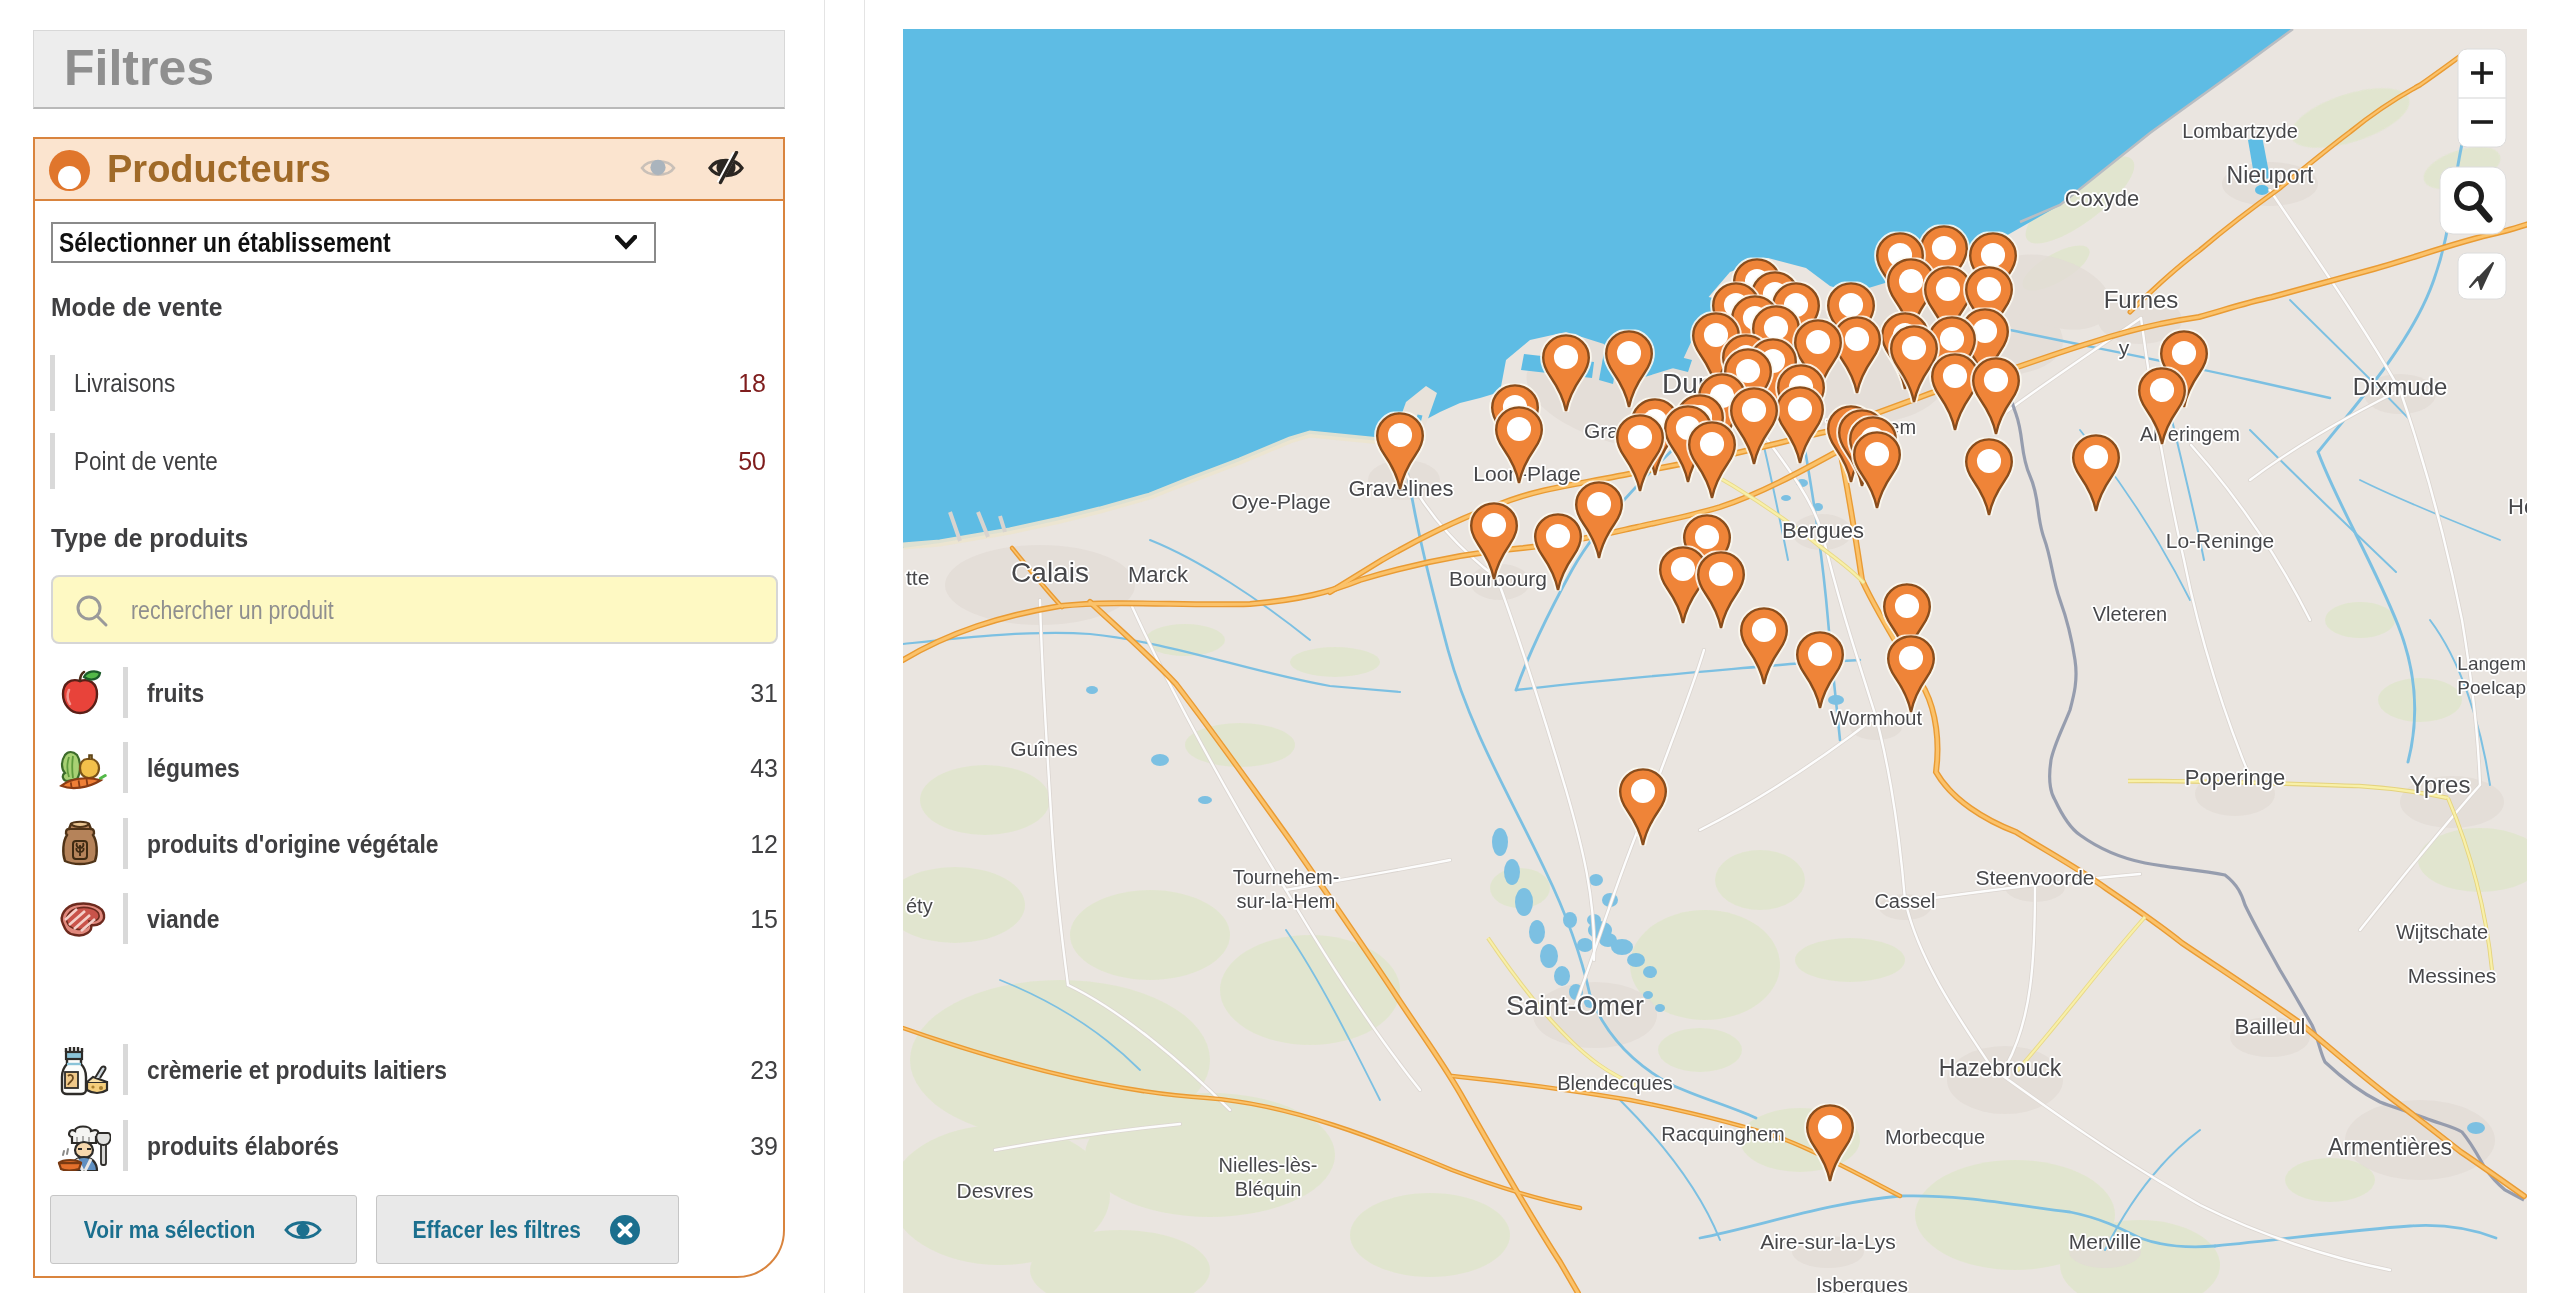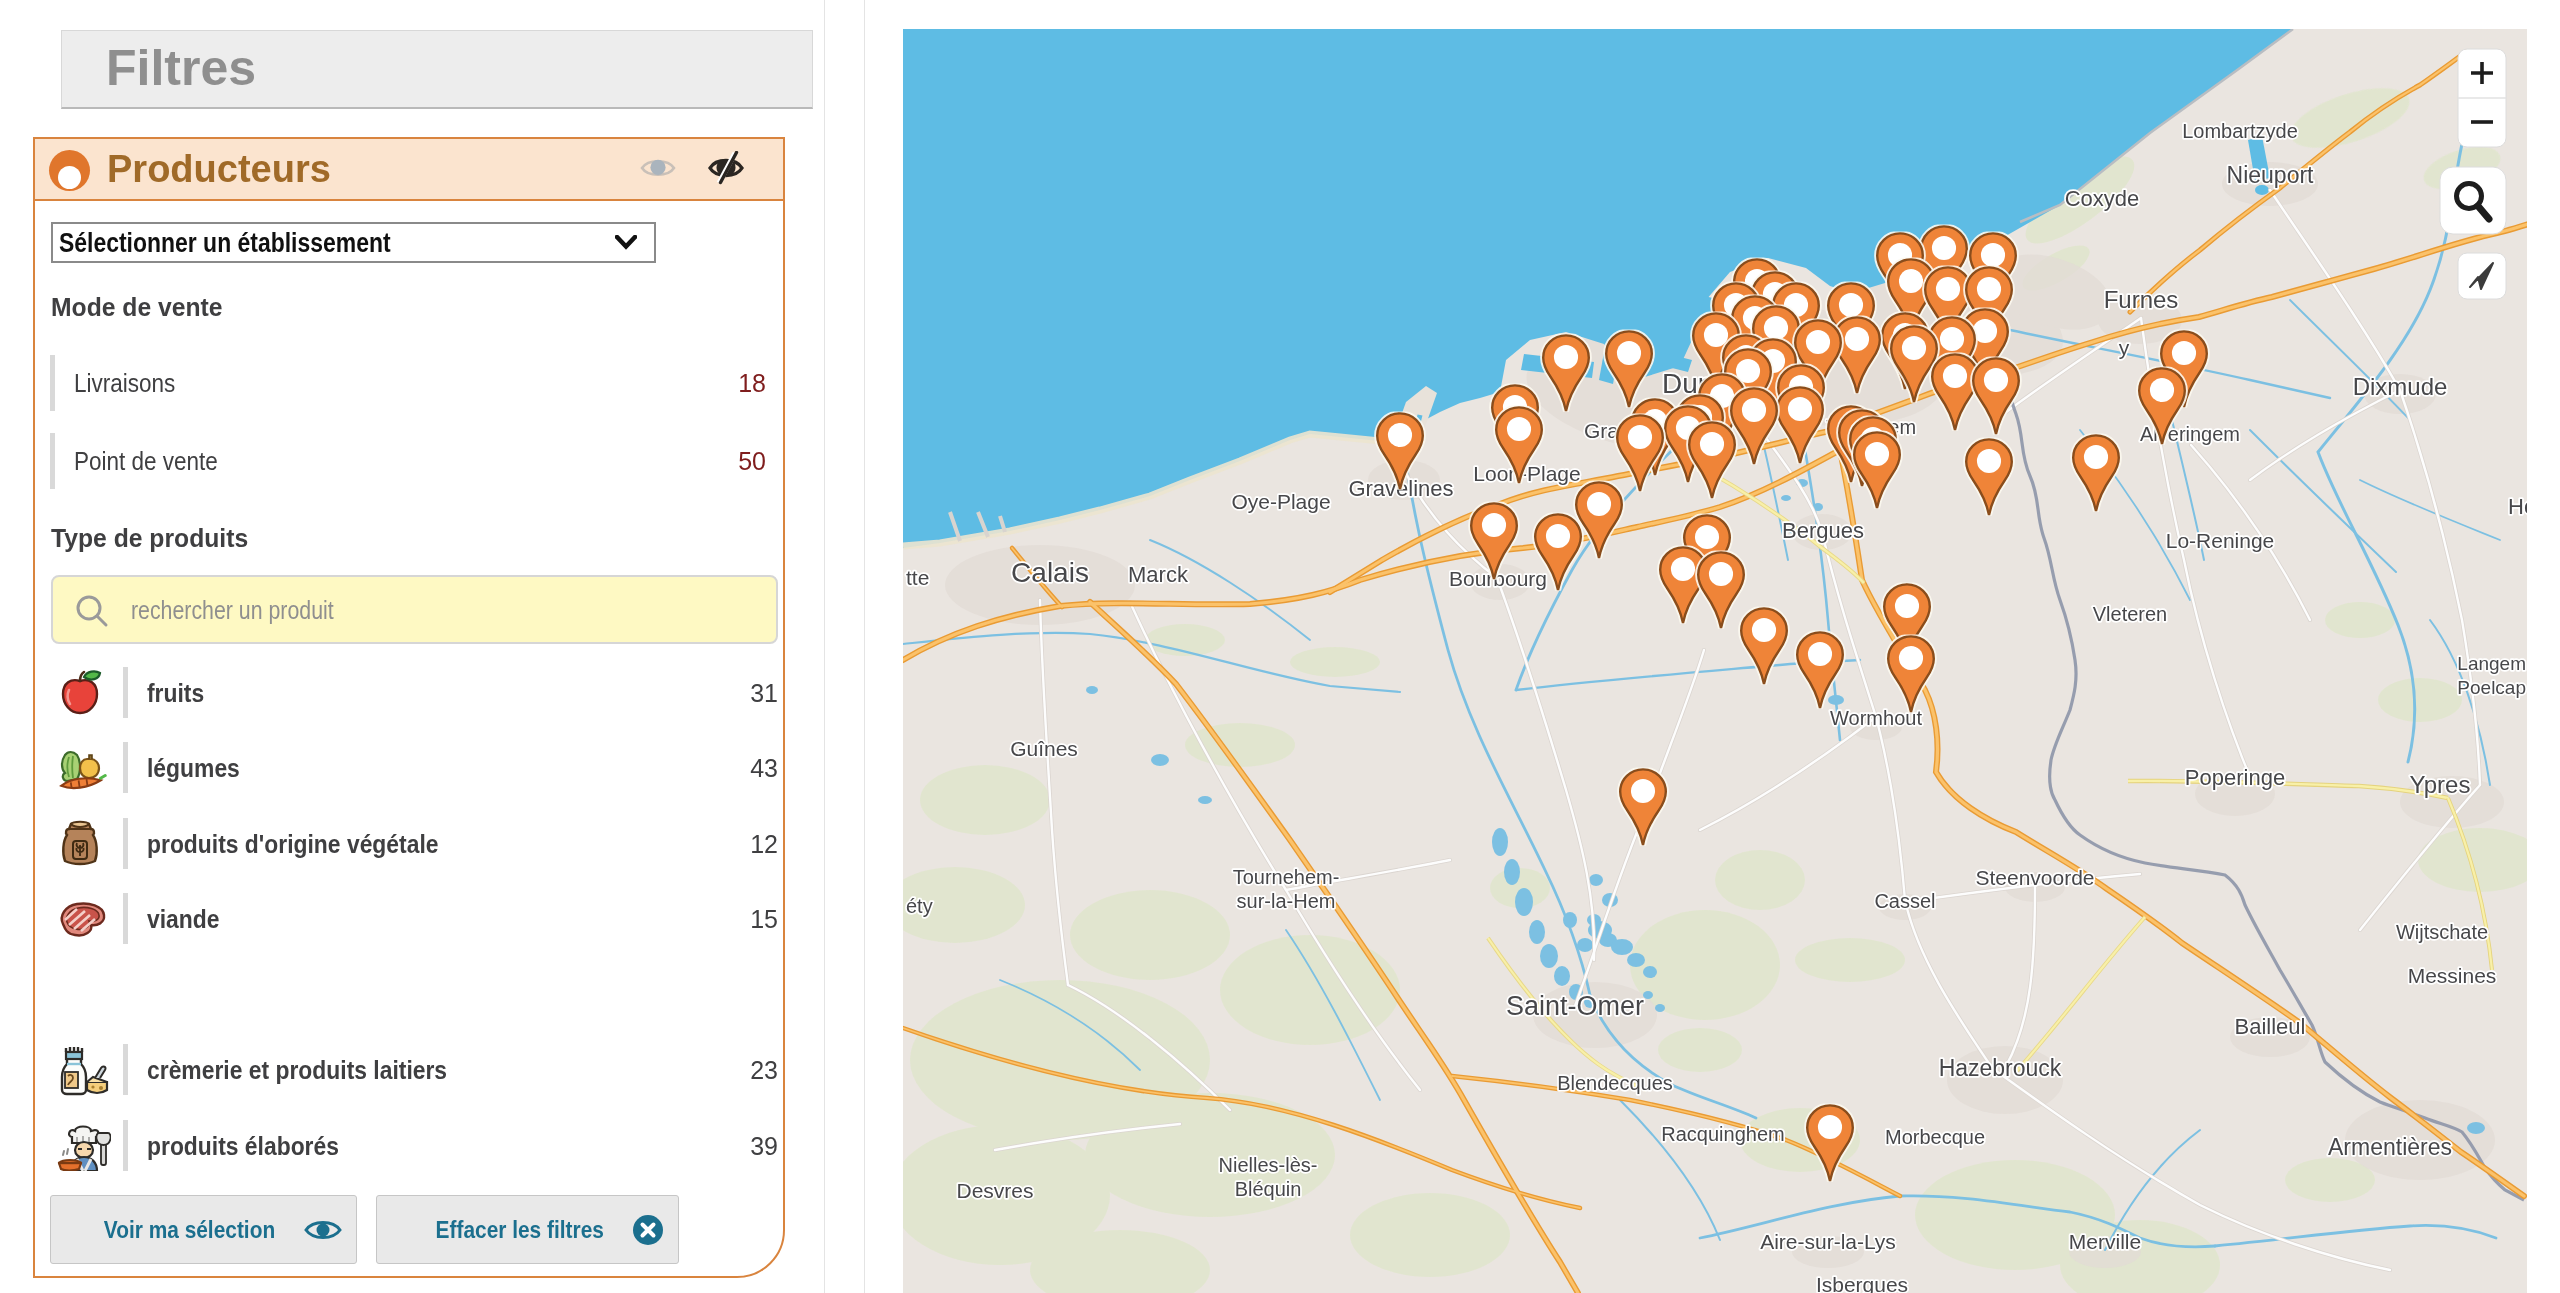--- a/index.html
+++ b/index.html
@@ -8,22 +8,21 @@
     font-family:"Liberation Sans", sans-serif; }
 
   
   .vline { position:absolute; top:0; bottom:0; width:1px; background:#e4e4e4; }
 
   
   #filtres {
     position:absolute; left:33px; top:30px; width:752px; height:79px;
     background:#ededed; border:1px solid #d8d8d8; border-bottom:2px solid #b9b9b9;
     color:#8f8f8f; font-size:50px; font-weight:bold; line-height:74px;
-    padding-left:44px;
-    margin-left:28px;
+    padding-left:30px;
   }
   #filtres span { display:inline-block; }
 
   
   #panel {
     position:absolute; left:33px; top:137px; width:752px; height:1141px;
     border:2px solid #d9843e; border-radius:0 0 48px 0; background:#ffffff;padding-left:44px;
   }
   #panel-header {
     position:absolute; left:0; top:0; right:0; height:62px;
@@ -67,21 +66,21 @@
   .prow .icon { position:absolute; left:14px; top:50%; transform:translateY(-50%); }
   .prow .bar { position:absolute; left:80px; top:12px; width:5px; height:51px; background:#d9d9d9; }
   .prow .lbl { position:absolute; left:104px; top:50%;
     transform:translateY(-50%) scaleX(0.88); transform-origin:0 50%;
     font-size:26px; font-weight:bold; color:#3f3f41; white-space:nowrap; }
   .prow .cnt { position:absolute; right:17px; top:50%; transform:translateY(-50%);
     font-size:25px; color:#3f3f41; }
 
   .btn { position:absolute; height:69px; background:#e9e9e9; border:1px solid #c6c6c6;
     border-radius:3px; color:#1b6f8e; font-size:24px; font-weight:bold;
-    display:flex; align-items:center; justify-content:flex-end; gap:16px; padding-right:14px; }
+    display:flex; align-items:center; justify-content:center; gap:16px; padding-right:14px; }
   .btn span { transform:scaleX(0.87); transform-origin:50% 50%; white-space:nowrap; }
 
   #map { position:absolute; left:903px; top:29px; width:1624px; height:1264px; }
 </style>
 </head>
 <body>
 <div class="vline" style="left:824px;"></div>
 <div class="vline" style="left:864px;"></div>
 
 <div id="filtres"><span>Filtres</span></div>

